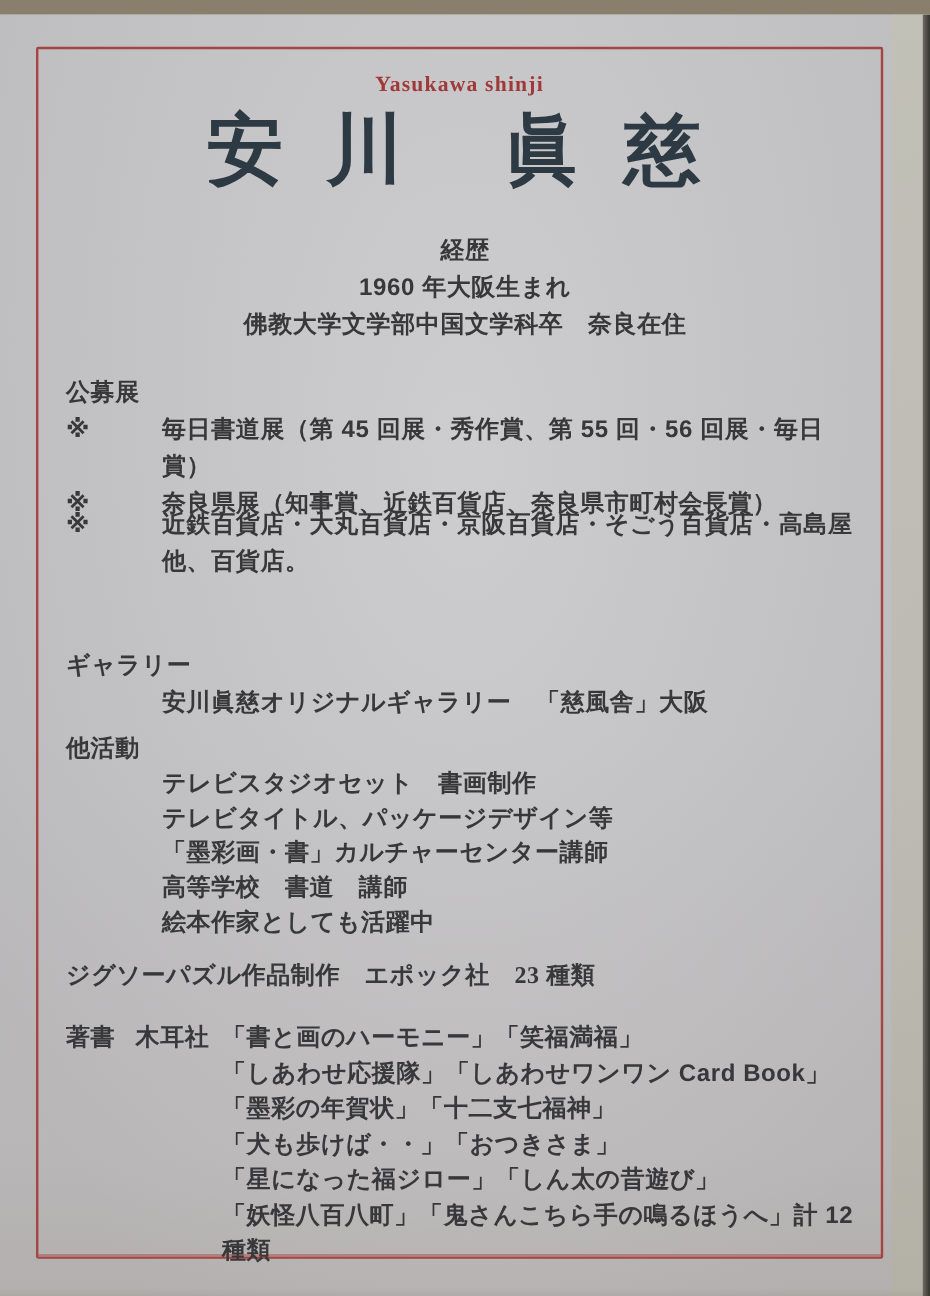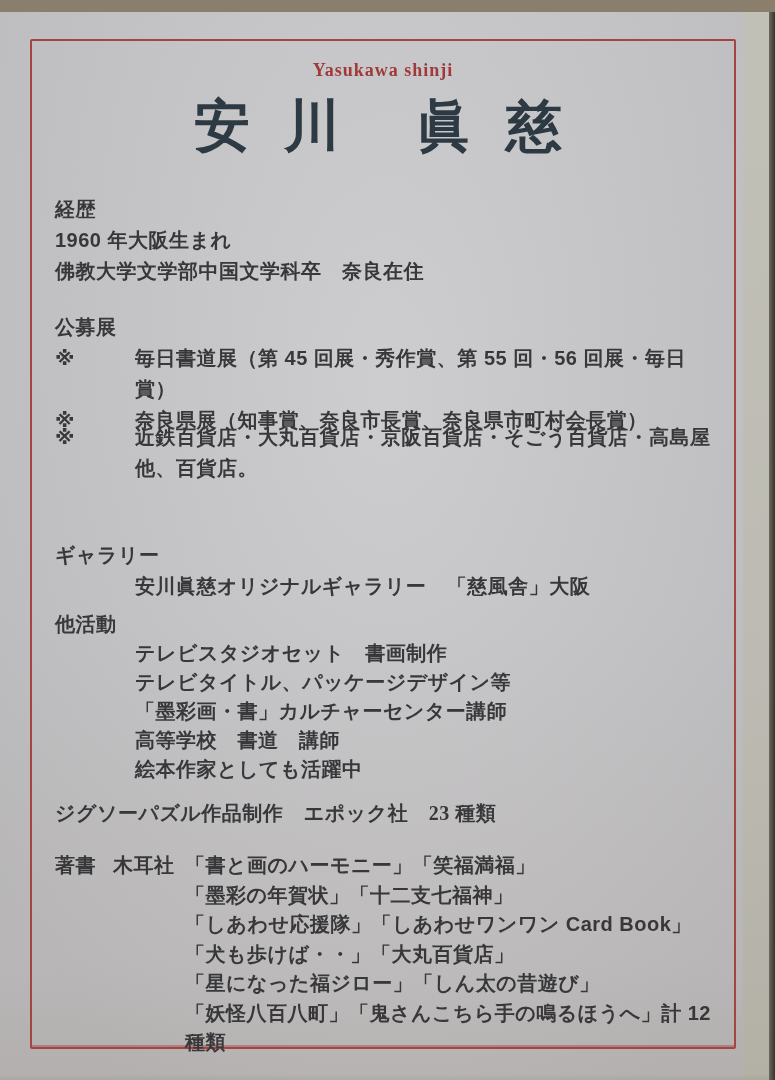--- a/index.html
+++ b/index.html
@@ -62,37 +62,37 @@
     color: #a03a3a;
   }
   .name {
     position: absolute;
     left: 30px; top: 74px;
     width: 706px;
     margin: 0;
     text-align: center;
     font-family: "Liberation Serif", "DejaVu Serif", serif;
     font-weight: bold;
-    font-size: 56px;
+    font-size: 64px;
     line-height: 80px;
     letter-spacing: 10px;
     color: #2d3a43;
     white-space: pre;
   }
   section {
     position: absolute;
     left: 55px;
     width: 665px;
     font-size: 20px;
     font-weight: bold;
     line-height: 31px;
     color: #38383a;
     letter-spacing: 0.5px;
   }
-  .sec-career   { top: 182px; }
+  .sec-career   { top: 182px; text-align: center; }
   .sec-kobo     { top: 300px; }
   .sec-koten    { top: 410px; }
   .sec-gallery  { top: 528px; }
   .sec-other    { top: 598px; line-height: 29px; }
   .sec-puzzle   { top: 786px; font-family: Liberation Serif, serif; }
   .sec-books    { top: 839px; line-height: 29.5px; }
   .row { display: flex; align-items: flex-start; }
   .marker { flex: 0 0 80px; }
   .indent { margin-left: 80px; }
   .books-first { display: flex; }
@@ -119,21 +119,21 @@
   </section>
 
   <section class="sec-kobo">
     <div>公募展</div>
     <div class="row">
       <span class="marker">※</span>
       <span>毎日書道展（第 45 回展・秀作賞、第 55 回・56 回展・毎日賞）</span>
     </div>
     <div class="row">
       <span class="marker">※</span>
-      <span>奈良県展（知事賞、奈良市長賞、奈良県市町村会長賞）</span>
+      <span>奈良県展（知事賞、近鉄百貨店、奈良県市町村会長賞）</span>
     </div>
   </section>
 
   <section class="sec-koten">
     <div class="row">
       <span class="marker">※</span>
       <span>近鉄百貨店・大丸百貨店・京阪百貨店・そごう百貨店・高島屋</span>
     </div>
     <div class="indent">他、百貨店。</div>
   </section>
@@ -155,21 +155,21 @@
   <section class="sec-puzzle">
     <div>ジグソーパズル作品制作　エポック社　23 種類</div>
   </section>
 
   <section class="sec-books">
     <div class="books-first">
       <span class="books-label">著書</span>
       <span class="books-pub">木耳社</span>
       <span>「書と画のハーモニー」「笑福満福」</span>
     </div>
+    <div class="books-item">「しあわせ応援隊」「しあわせワンワン Card Book」</div>
     <div class="books-item">「墨彩の年賀状」「十二支七福神」</div>
-    <div class="books-item">「しあわせ応援隊」「しあわせワンワン Card Book」</div>
-    <div class="books-item">「犬も歩けば・・」「大丸百貨店」</div>
+    <div class="books-item">「犬も歩けば・・」「おつきさま」</div>
     <div class="books-item">「星になった福ジロー」「しん太の昔遊び」</div>
     <div class="books-item">「妖怪八百八町」「鬼さんこちら手の鳴るほうへ」計 12 種類</div>
   </section>
 
   <div class="bottom-shade"></div>
 </div>
 
 </body></html>

